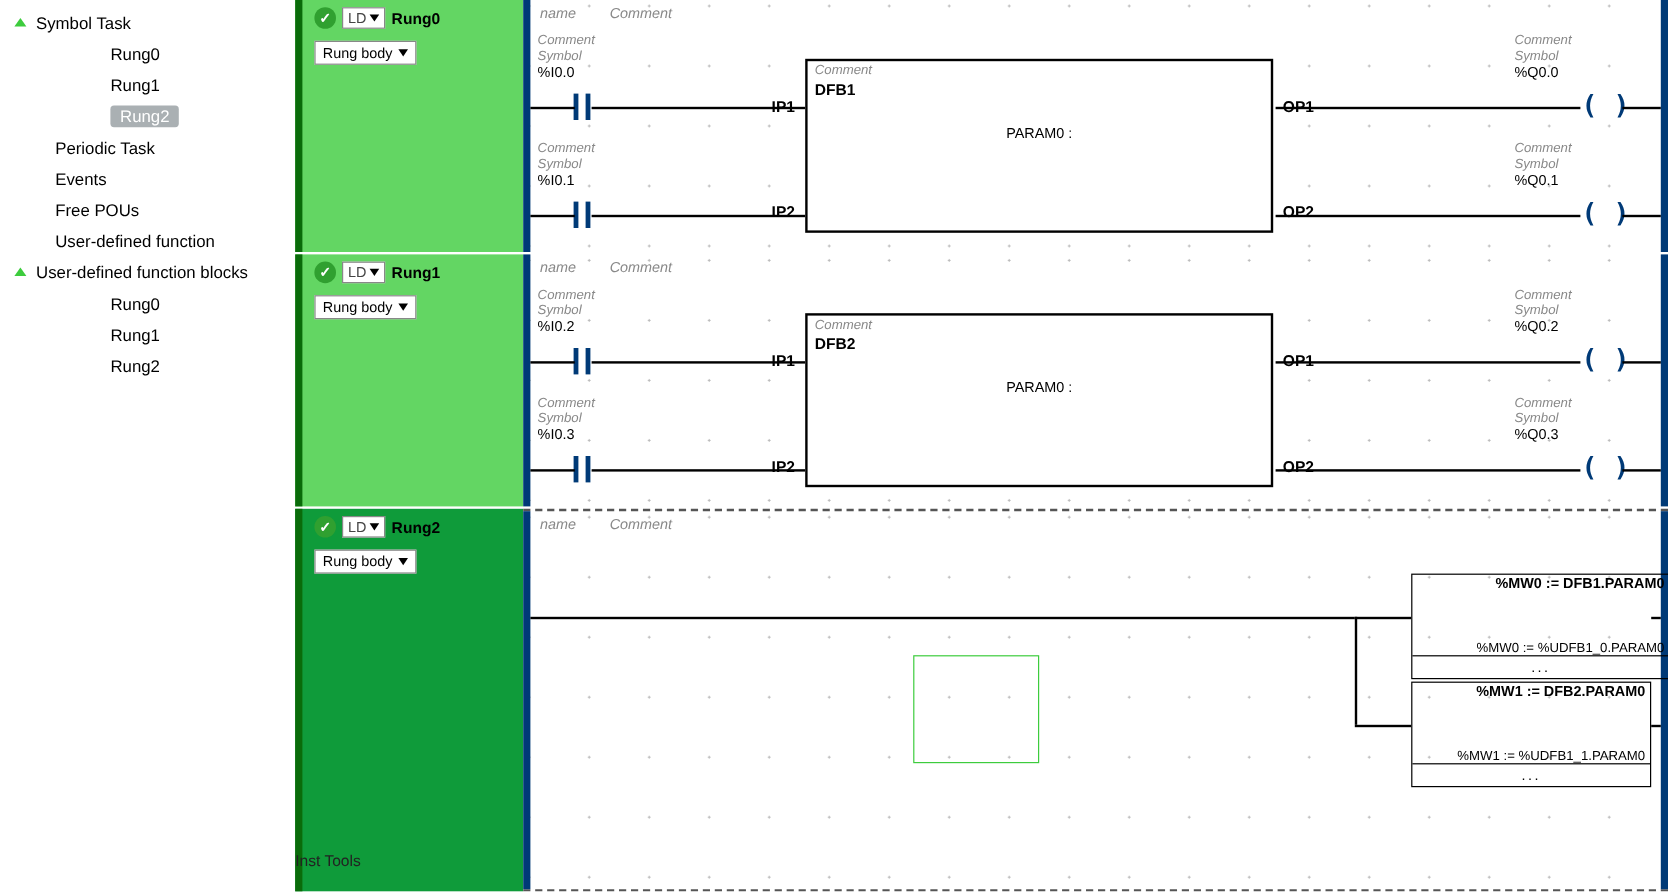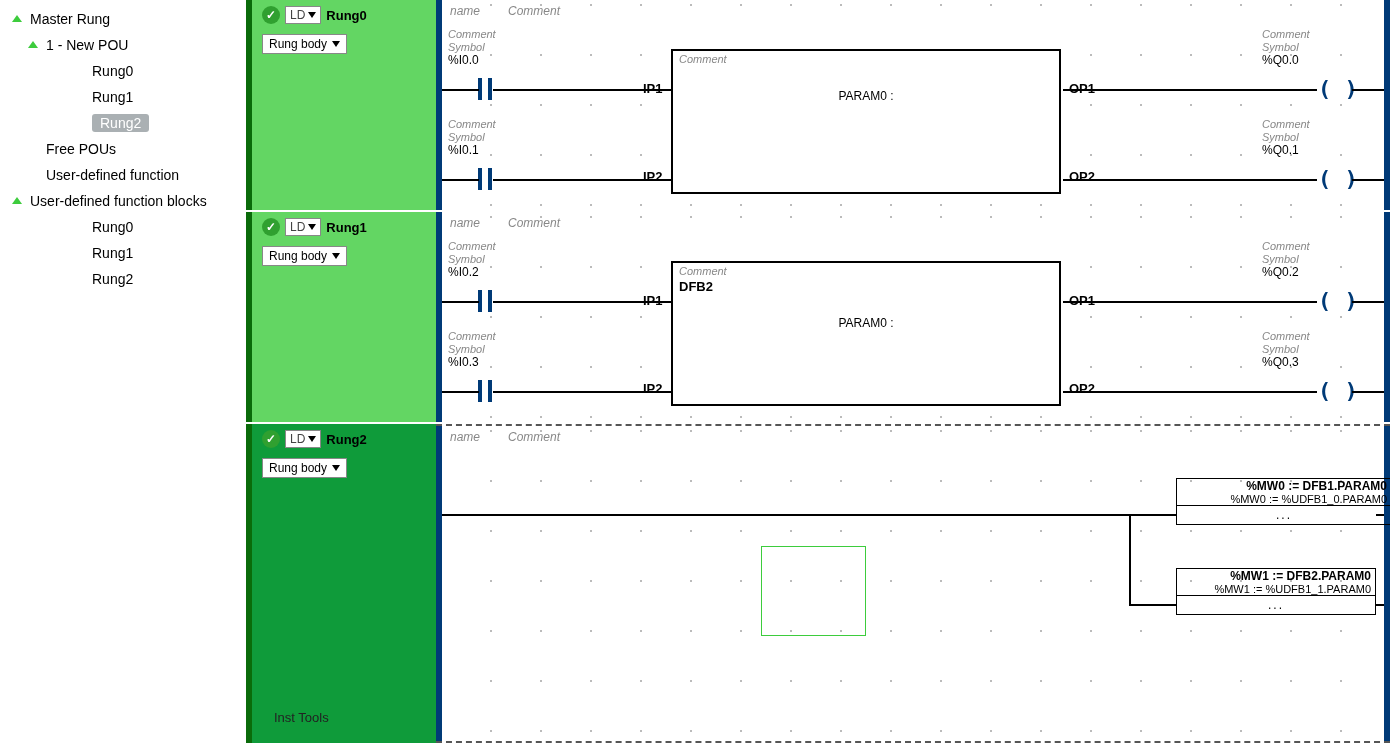--- a/index.html
+++ b/index.html
@@ -25,21 +25,21 @@
   .rung.dark  .rung-header { background: #0f9b3a; border-left-color:#0a6b0a; }
   .rung.last { flex:1; }
 
   .rh-top { display: flex; align-items: center; gap: 5px; }
   .check { width: 18px; height: 18px; border-radius: 50%; background: #30a030; display:flex;align-items:center;justify-content:center;color:#fff;font-size:12px;font-weight:bold; }
   .ld-drop { display:flex;align-items:center;gap:3px;background:#fff;border:1px solid #888;padding:1px 4px;font-size:12px;color:#444;cursor:pointer; }
   .ld-drop .tri, .rb-drop .tri { width:0;height:0;border-left:4px solid transparent;border-right:4px solid transparent;border-top:6px solid #000; }
   .rh-title { font-weight:bold; font-size:13px; }
   .rb-drop { display:inline-flex;align-items:center;gap:5px;background:#fff;border:1px solid #888;padding:2px 6px;font-size:12px;cursor:pointer; align-self:flex-start;}
 
-  .watermark { position:absolute; left:28px; bottom:18px; font-size:13px; color:#222; }
+  .watermark { position:absolute; left:0; bottom:18px; font-size:13px; color:#222; }
 
   .rung-body { flex: 1; position: relative; background:#fff; background-image: radial-gradient(circle, #bbb 1px, transparent 1px); background-size: 50px 50px; background-position: 30px 30px; }
   .power-rail { position:absolute; top:0; bottom:0; width:6px; background:#003a77; }
   .power-rail.left { left:0; }
   .power-rail.right { right:0; }
 
   .body-top-labels { position:absolute; top:4px; left:14px; color:#888; font-style:italic; font-size:12px; display:flex; gap:28px;}
 
   
   .io-col { position:absolute; font-size:11px; color:#888; font-style:italic; line-height:13px; }
@@ -54,50 +54,54 @@
   .fb { position:absolute; border:2px solid #000; background:#fff; font-size:12px; }
   .fb .fb-top { padding:2px 6px; color:#888; font-style:italic; font-size:11px; }
   .fb .fb-name { padding: 0px 6px; font-weight:bold; font-size:13px; }
   .fb .fb-inst { padding: 0px 6px; color:#333; font-size:12px;}
   .fb .fb-param { text-align:center; font-size:12px; padding:4px 0; }
   .fb .pin { position:absolute; font-size:13px; font-weight:bold; }
 
   
   .opblk { position:absolute; border:1.5px solid #000; font-size:12px; text-align:right; padding:0;}
   .opblk .l1 { font-weight:bold; padding:0 4px;}
-  .opblk .l2 { font-size:11px; padding:0 4px;}
+  .opblk .l2 { font-size:11px; padding:0 4px;margin-top:41px;}
   .opblk .dots { border-top:1px solid #000; text-align:center; padding:2px 0; letter-spacing:2px;}
 
   .dashed-border { border:2px dashed #555; border-left:none; border-right:none;}
 
   .sel-box { position:absolute; border:1.5px solid #3dcc3d; background:transparent; }
 </style>
 </head>
 <body>
 
 <div class="sidebar">
   <div class="tree-row">
       <span class="caret"></span>
-      <span class="label">Master Rung</span>
+      <span class="label">Symbol Task</span>
+    </div>
+  <div class="tree-row indent2">
+      <span class="caret spacer"></span>
+      <span class="label">Rung0</span>
+    </div>
+  <div class="tree-row indent2">
+      <span class="caret spacer"></span>
+      <span class="label">Rung1</span>
+    </div>
+  <div class="tree-row indent2 selected">
+      <span class="caret spacer"></span>
+      <span class="label">Rung2</span>
     </div>
   <div class="tree-row indent1">
-      <span class="caret"></span>
-      <span class="label">1 - New POU</span>
-    </div>
-  <div class="tree-row indent2">
-      <span class="caret spacer"></span>
-      <span class="label">Rung0</span>
-    </div>
-  <div class="tree-row indent2">
-      <span class="caret spacer"></span>
-      <span class="label">Rung1</span>
-    </div>
-  <div class="tree-row indent2 selected">
-      <span class="caret spacer"></span>
-      <span class="label">Rung2</span>
+      <span class="caret spacer"></span>
+      <span class="label">Periodic Task</span>
+    </div>
+  <div class="tree-row indent1">
+      <span class="caret spacer"></span>
+      <span class="label">Events</span>
     </div>
   <div class="tree-row indent1">
       <span class="caret spacer"></span>
       <span class="label">Free POUs</span>
     </div>
   <div class="tree-row indent1">
       <span class="caret spacer"></span>
       <span class="label">User-defined function</span>
     </div>
   <div class="tree-row">
@@ -162,20 +166,21 @@
         </div>
     <div class="contact" style="left:32px;top:168px;">
           <div class="bar b1"></div>
           <div class="bar b2"></div>
         </div>
     <div class="wire" style="left:6px;top:179px;width:37px;height:2px;"></div>
     <div class="wire" style="left:57px;top:179px;width:178px;height:2px;"></div>
 
     <div class="fb" style="left:235px;top:49px;width:390px;height:145px;">
       <div class="fb-top">Comment</div>
+      <div class="fb-name">DFB1</div>
       <div class="fb-param" style="margin-top:18px;">PARAM0 :</div>
       <span class="pin" style="left:-30px;top:30px;">IP1</span>
       <span class="pin" style="left:-30px;top:118px;">IP2</span>
       <span class="pin" style="right:-36px;top:30px;">OP1</span>
       <span class="pin" style="right:-36px;top:118px;">OP2</span>
     </div>
 
     <div class="wire" style="left:627px;top:89px;width:254px;height:2px;"></div>
     <div class="wire" style="left:627px;top:179px;width:254px;height:2px;"></div>
     <div class="io-col" style="left:826px;top:28px;">

